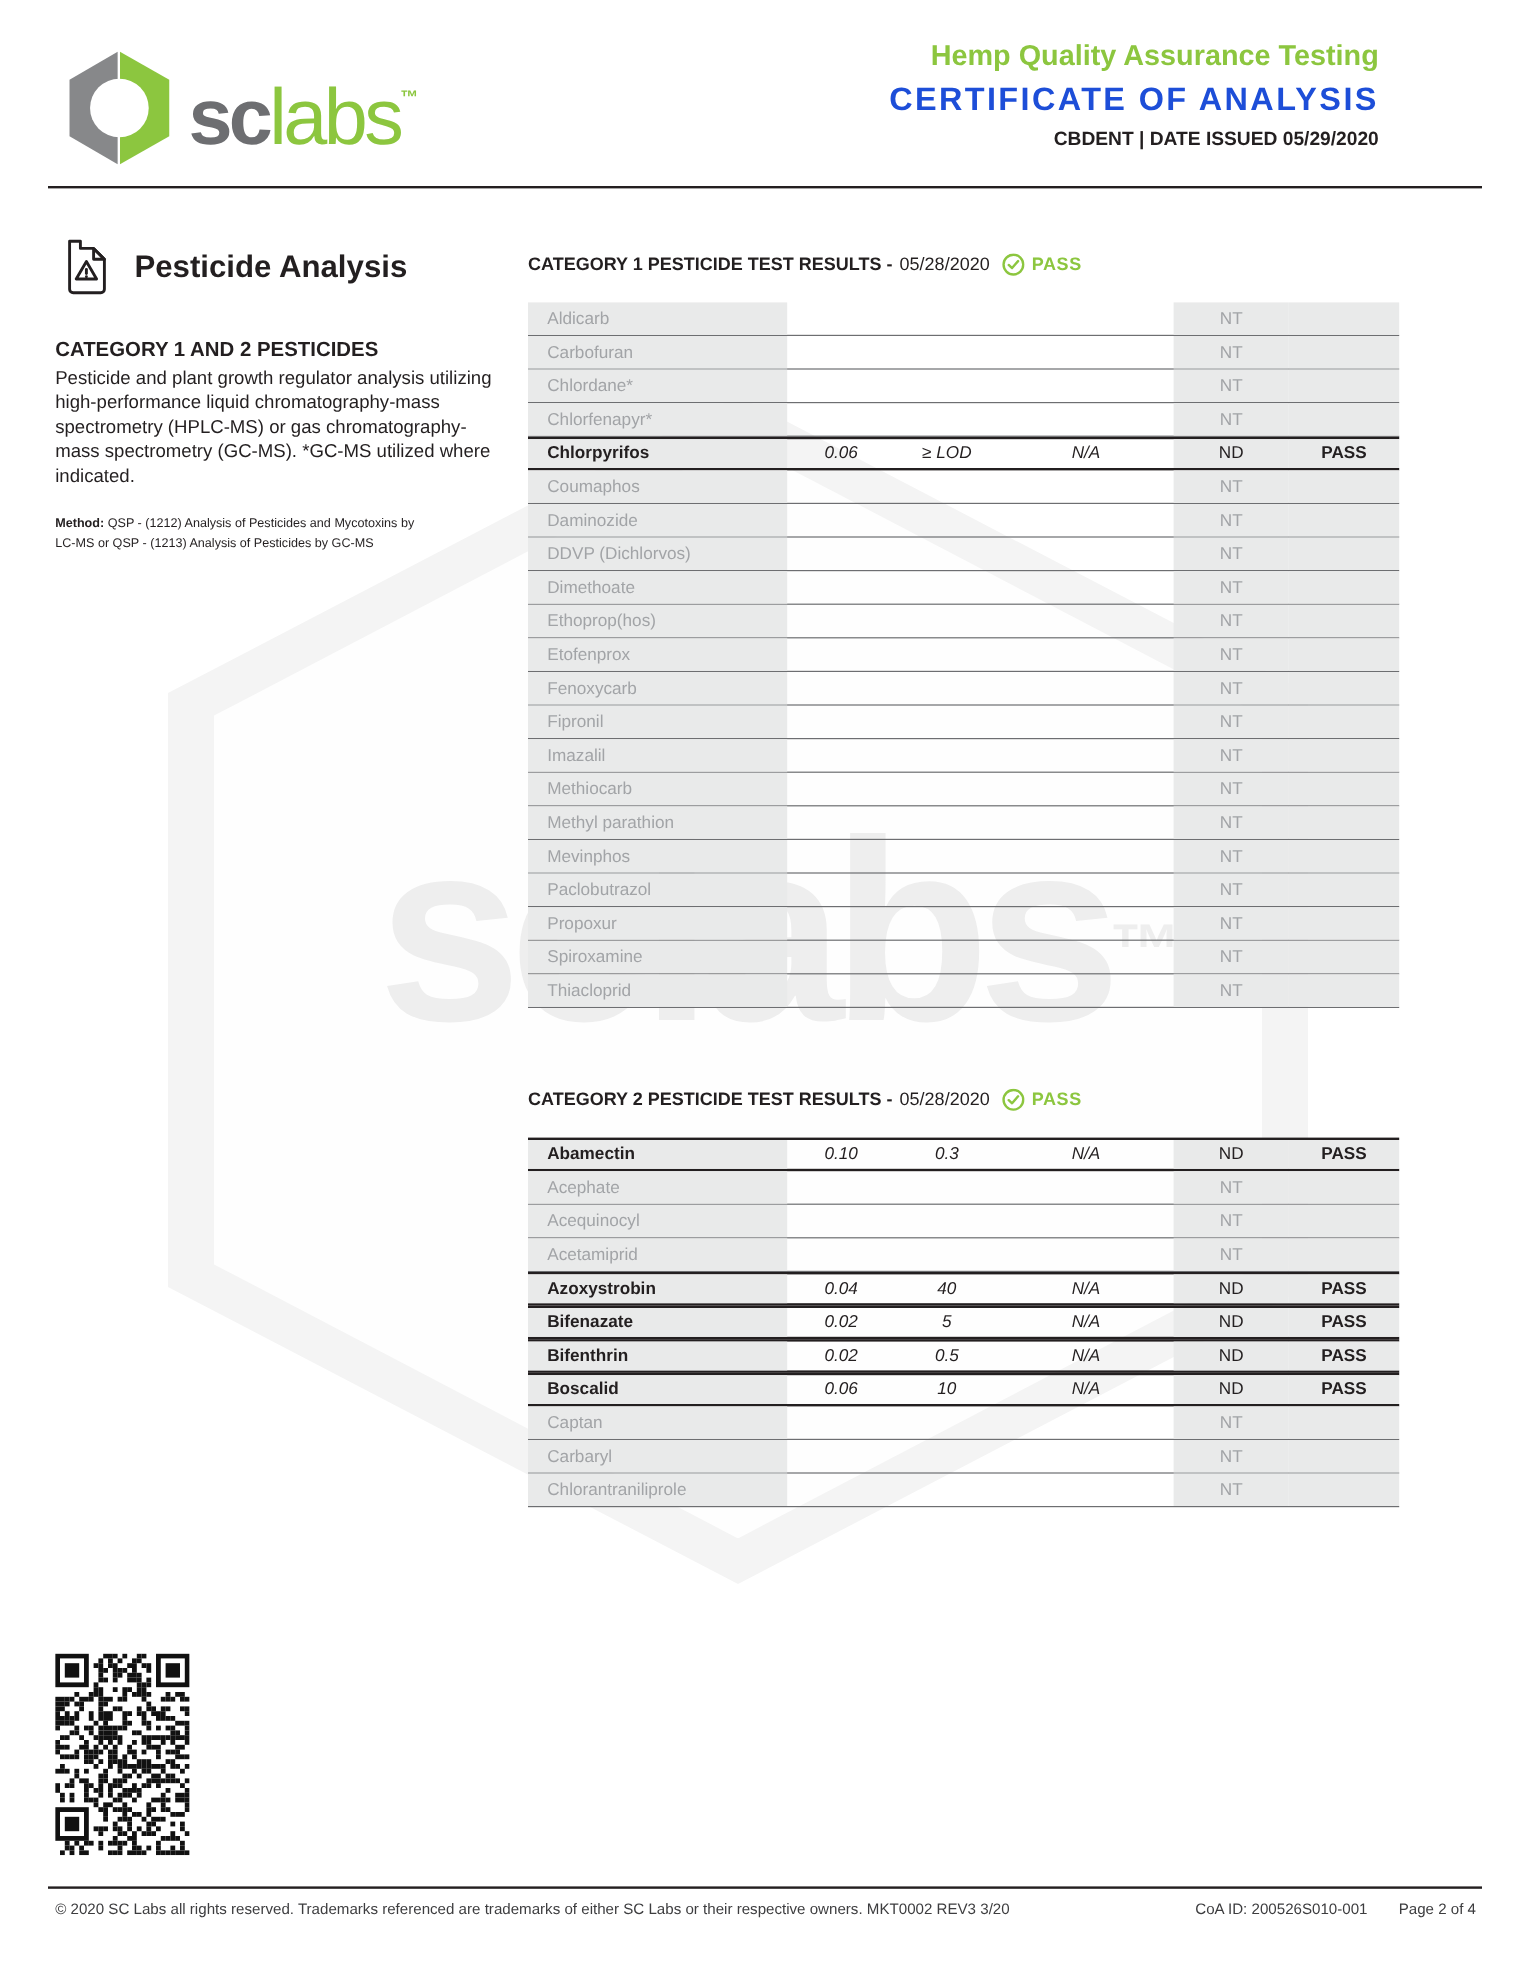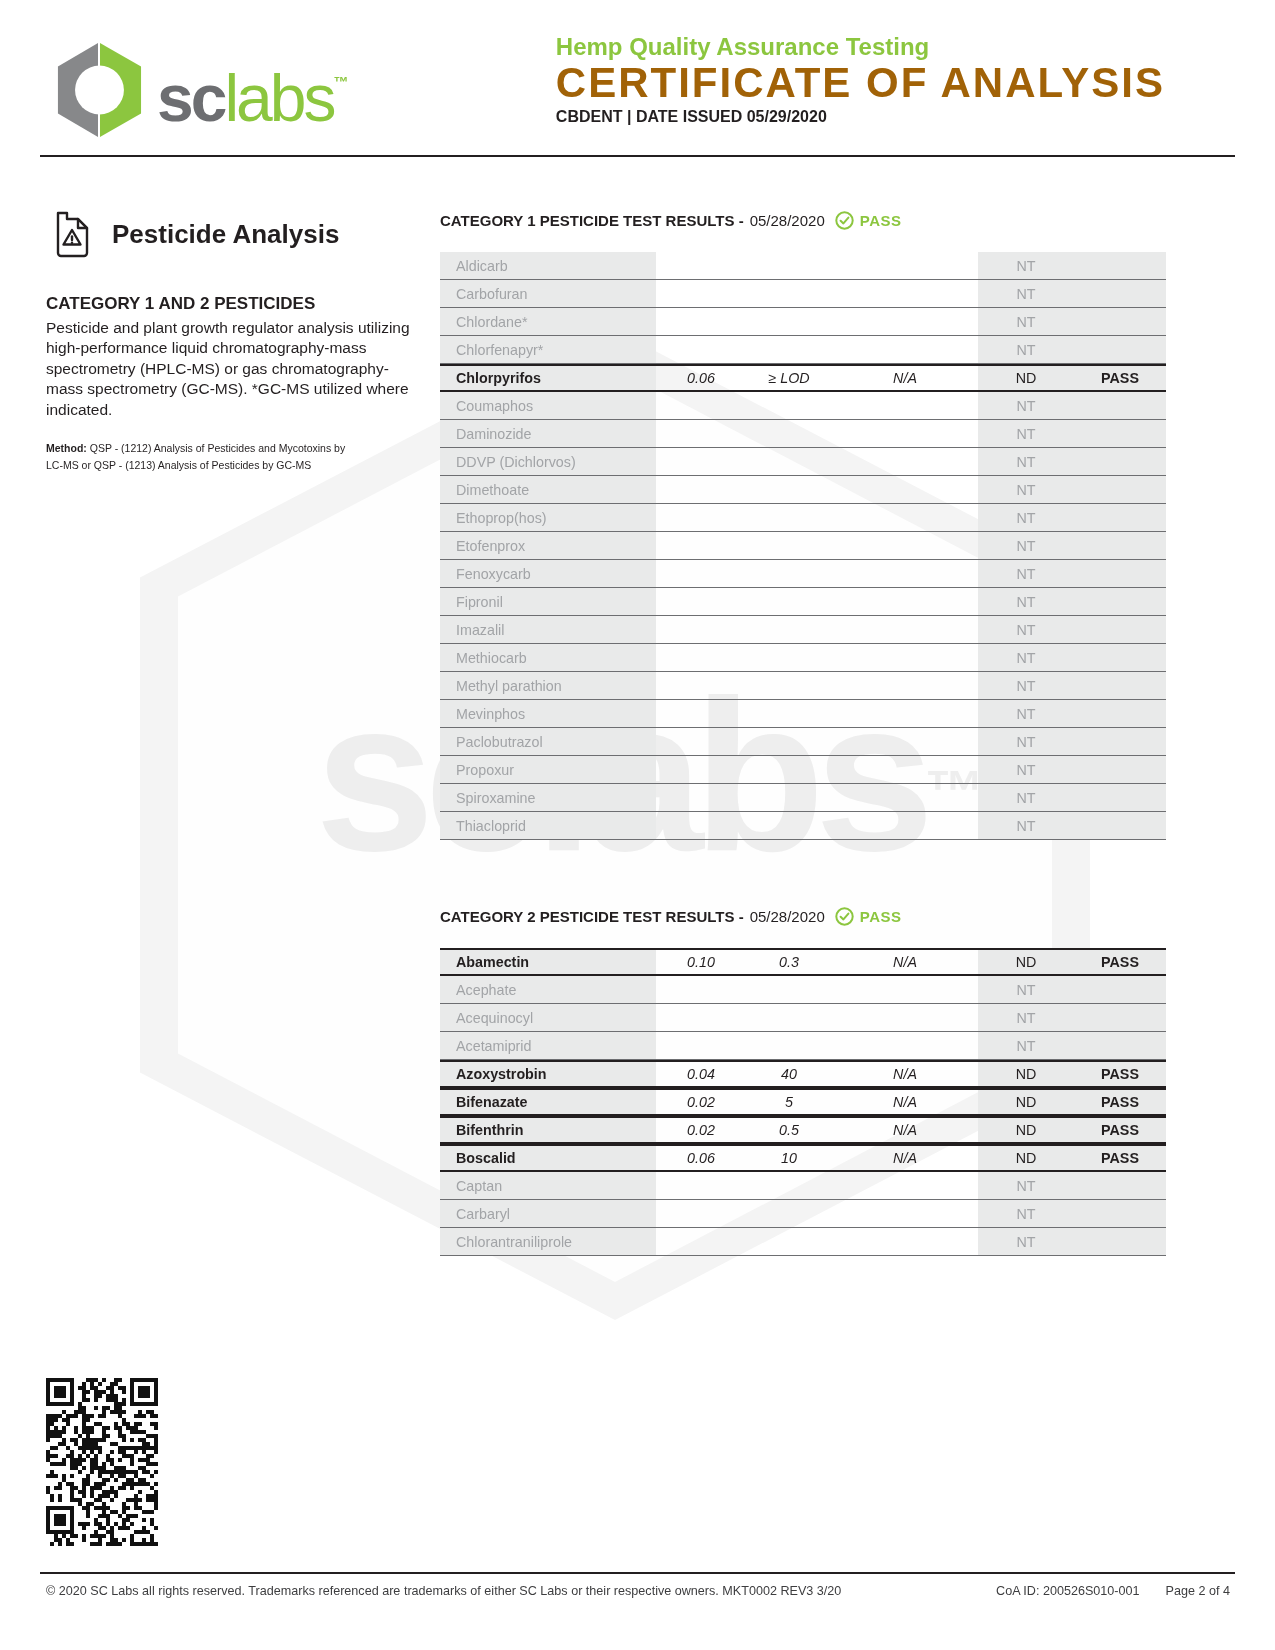--- a/index.html
+++ b/index.html
@@ -15,27 +15,27 @@
     background:#fefefe;clip-path:polygon(50% 0,100% 25%,100% 75%,50% 100%,0 75%,0 25%);z-index:0;}
   .wm-text{position:absolute;left:315px;top:668px;z-index:0;font-size:215px;font-weight:700;
     letter-spacing:-10px;color:#eeeeee;line-height:1;white-space:nowrap;}
   .wm-text .tm{font-size:60px;letter-spacing:0;vertical-align:38px;}
   
   .logo{position:absolute;left:55px;top:38px;display:flex;align-items:center;z-index:2;}
   .logo-text{font-size:66px;letter-spacing:-3px;line-height:88px;margin-left:14px;}
   .logo-sc{color:#6d6e71;font-weight:700;}
   .logo-labs{color:#8cc63f;font-weight:400;}
   .logo-tm{color:#8cc63f;font-size:15px;font-weight:700;vertical-align:34px;letter-spacing:0;}
-  .head-right{position:absolute;right:110px;top:32px;text-align:left;z-index:2;}
+  .head-right{position:absolute;right:126px;top:32px;text-align:right;z-index:2;}
   .head-line1{color:#8cc63f;font-size:24px;font-weight:700;line-height:30px;}
-  .head-line2{color:#a16207;font-size:42px;font-weight:700;letter-spacing:2px;line-height:42px;}
+  .head-line2{color:#1d4ed8;font-size:27px;font-weight:700;letter-spacing:2px;line-height:42px;}
   .head-line3{color:#231f20;font-size:16px;font-weight:700;line-height:26px;}
   .rule-top{position:absolute;left:40px;top:155px;width:1195px;border-top:2px solid #231f20;z-index:2;}
   
-  .sidebar{position:absolute;left:46px;top:208px;width:374px;z-index:2;}
+  .sidebar{position:absolute;left:46px;top:196px;width:374px;z-index:2;}
   .sec-head{display:flex;align-items:center;gap:14px;}
   .sec-title{font-size:26px;font-weight:700;}
   .cat-title{margin-top:34px;font-size:17px;font-weight:700;}
   .desc{margin-top:4px;font-size:15.5px;line-height:1.32;}
   .method{margin-top:20px;font-size:10.5px;line-height:1.55;width:300px;color:#231f20;}
   .method b{font-weight:700;}
   
   .main{position:absolute;left:440px;top:210px;width:726px;z-index:2;}
   .tbl-heading{display:flex;align-items:center;gap:6px;height:20px;font-size:15px;}
   .h-bold{font-weight:700;}

